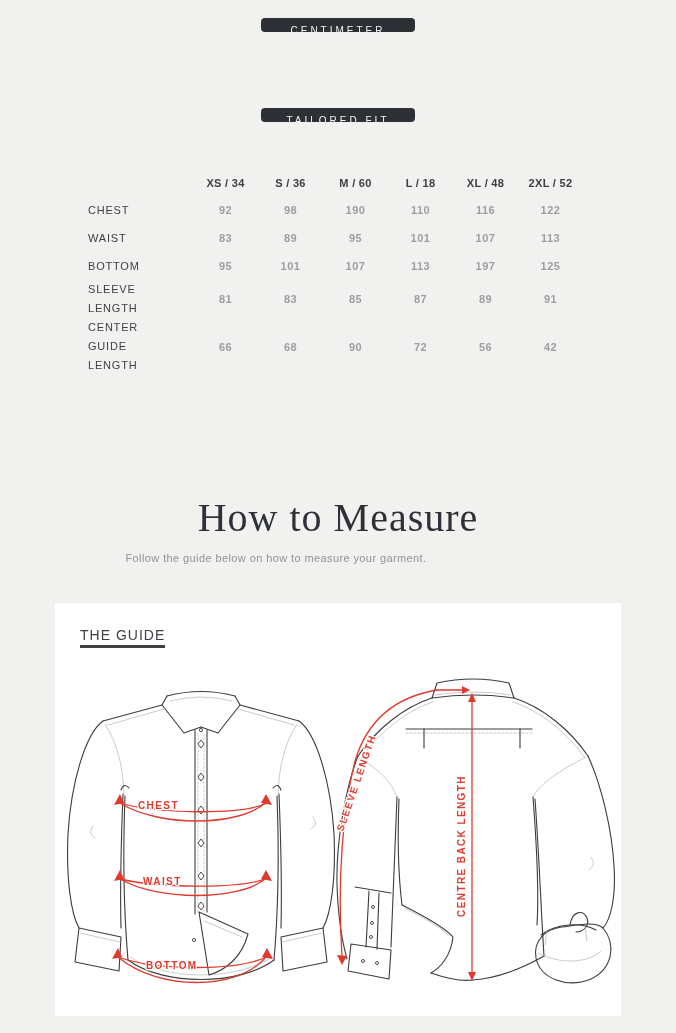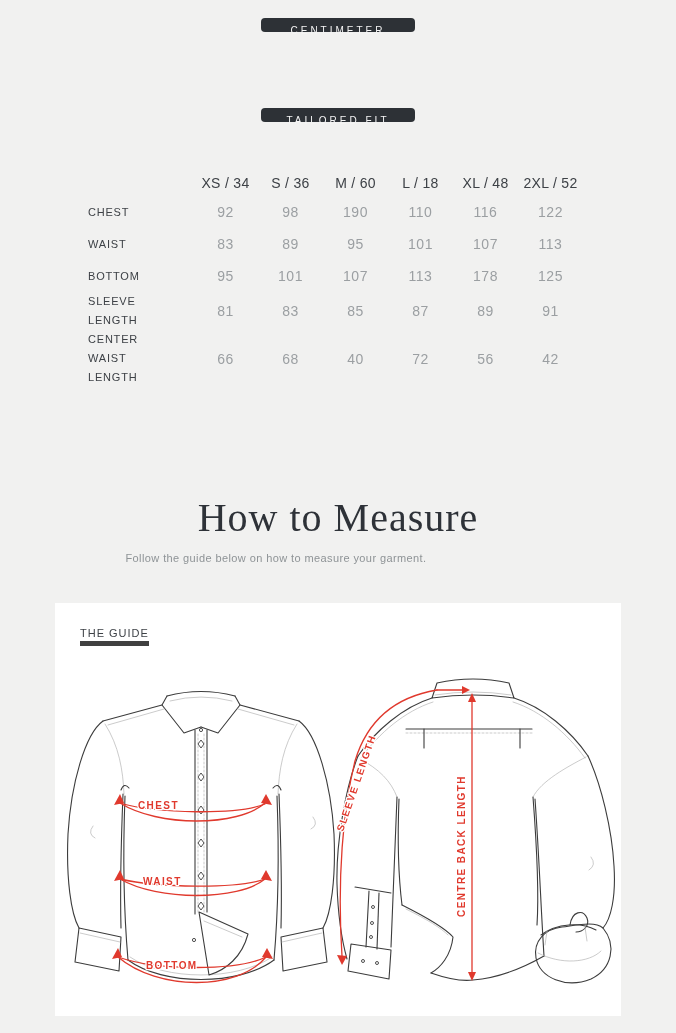--- a/index.html
+++ b/index.html
@@ -33,43 +33,44 @@
   .btn-fit{top:63px;margin-top:45px;}
 
   .size-table{position:absolute;left:88px;top:170px;}
   .trow{display:grid;grid-template-columns:105px repeat(6,65px);align-items:center;}
   .thead{height:26px;}
   .label-cell{
     font-size:11px;color:var(--dark-text);letter-spacing:0.8px;
     line-height:19px;padding-right:35px;
   }
   .val-cell{
-    font-size:14px;color:var(--muted);text-align:center;letter-spacing:0.5px;
+    font-size:11px;color:var(--muted);text-align:center;letter-spacing:0.5px;
     padding:8px 0;
+    font-weight:bold;
   }
   .head-cell{color:var(--dark-text);letter-spacing:0.3px;padding:0;}
 
   .htm-title{
     position:absolute;top:494px;left:0;width:676px;text-align:center;
     font-family:"Liberation Serif", serif;font-weight:400;
     font-size:40px;color:var(--heading);letter-spacing:1px;
   }
   .htm-subtitle{
     position:absolute;top:552px;left:0;width:552px;text-align:center;
     font-size:11px;color:#8e9396;letter-spacing:0.4px;
   }
 
   .guide-card{
     position:absolute;left:55px;top:603px;width:566px;height:413px;
     background:var(--card-bg);
   }
   .guide-label{
     position:absolute;left:25px;top:24px;
-    font-size:11px;color:var(--dark-text);letter-spacing:1px;
-    border-bottom:5px solid #404040;padding-bottom:2px;
+    font-size:14px;color:var(--dark-text);letter-spacing:1px;
+    border-bottom:3px solid #404040;padding-bottom:2px;
     display:inline-block;
   }
   .front-svg{position:absolute;left:8px;top:71px;}
   .back-svg{position:absolute;left:278px;top:66px;}
 
   .ink{stroke:var(--ink);stroke-width:1.1;fill:none;stroke-linecap:round;stroke-linejoin:round;}
   .lite{stroke:var(--lite);stroke-width:0.7;fill:none;stroke-linecap:round;}
   .dash{stroke-dasharray:2,2;}
   .btn-dot{stroke:var(--ink);stroke-width:0.9;fill:#fff;}
   .red-line{stroke:var(--accent-red);stroke-width:1.3;fill:none;stroke-linecap:round;}
@@ -114,37 +115,37 @@
       <div class="val-cell">101</div>
       <div class="val-cell">107</div>
       <div class="val-cell">113</div>
     </div>
     <div class="trow">
       <div class="label-cell">BOTTOM</div>
       <div class="val-cell">95</div>
       <div class="val-cell">101</div>
       <div class="val-cell">107</div>
       <div class="val-cell">113</div>
-      <div class="val-cell">178</div>
+      <div class="val-cell">197</div>
       <div class="val-cell">125</div>
     </div>
     <div class="trow">
       <div class="label-cell">SLEEVE LENGTH</div>
       <div class="val-cell">81</div>
       <div class="val-cell">83</div>
       <div class="val-cell">85</div>
       <div class="val-cell">87</div>
       <div class="val-cell">89</div>
       <div class="val-cell">91</div>
     </div>
     <div class="trow">
-      <div class="label-cell">CENTER WAIST LENGTH</div>
+      <div class="label-cell">CENTER GUIDE LENGTH</div>
       <div class="val-cell">66</div>
       <div class="val-cell">68</div>
-      <div class="val-cell">40</div>
+      <div class="val-cell">90</div>
       <div class="val-cell">72</div>
       <div class="val-cell">56</div>
       <div class="val-cell">42</div>
     </div>
   </div>
 
 <div class="htm-title">How to Measure</div>
 <div class="htm-subtitle">Follow the guide below on how to measure your garment.</div>
 
 <div class="guide-card">

